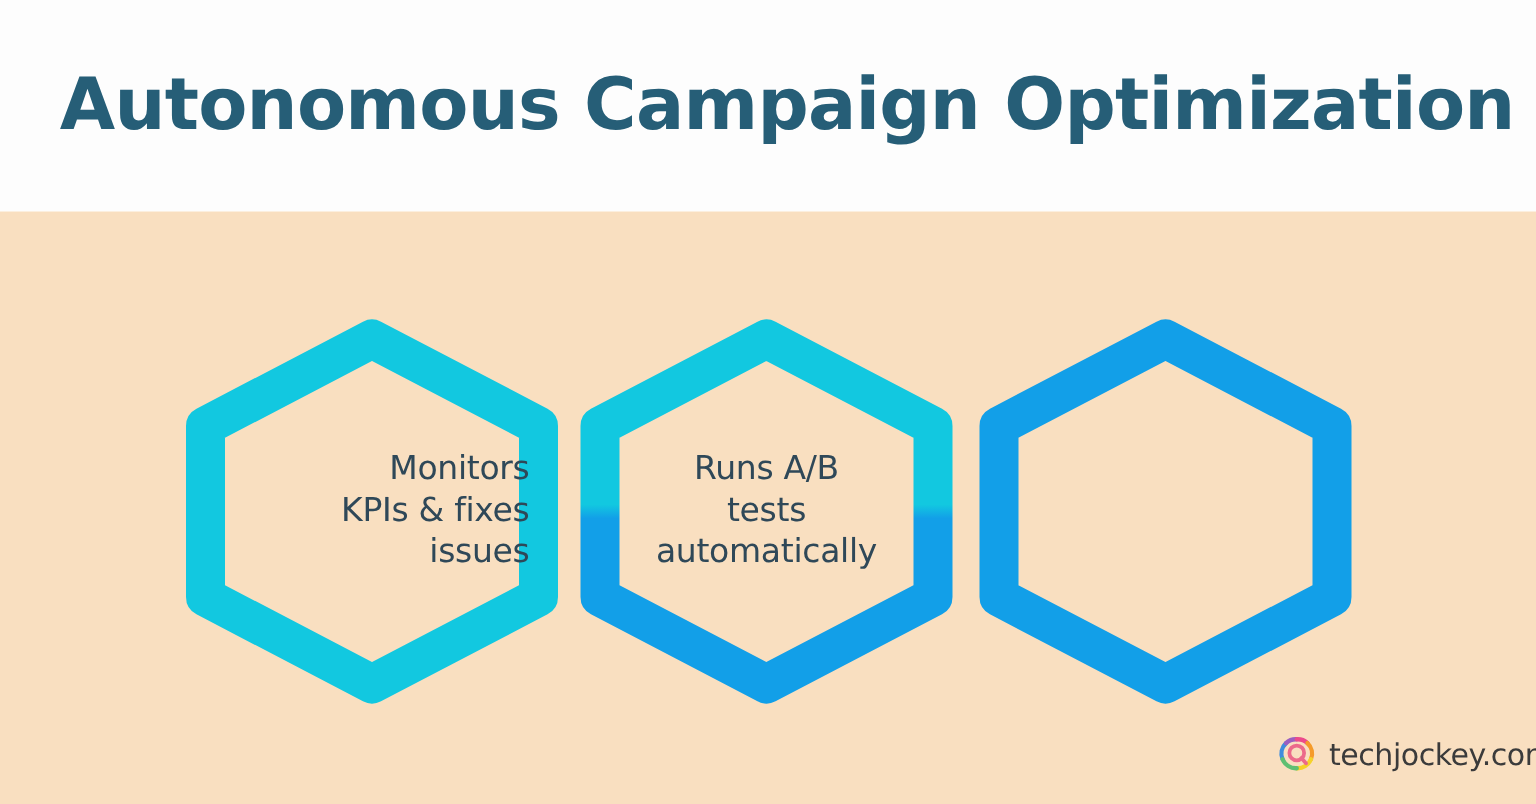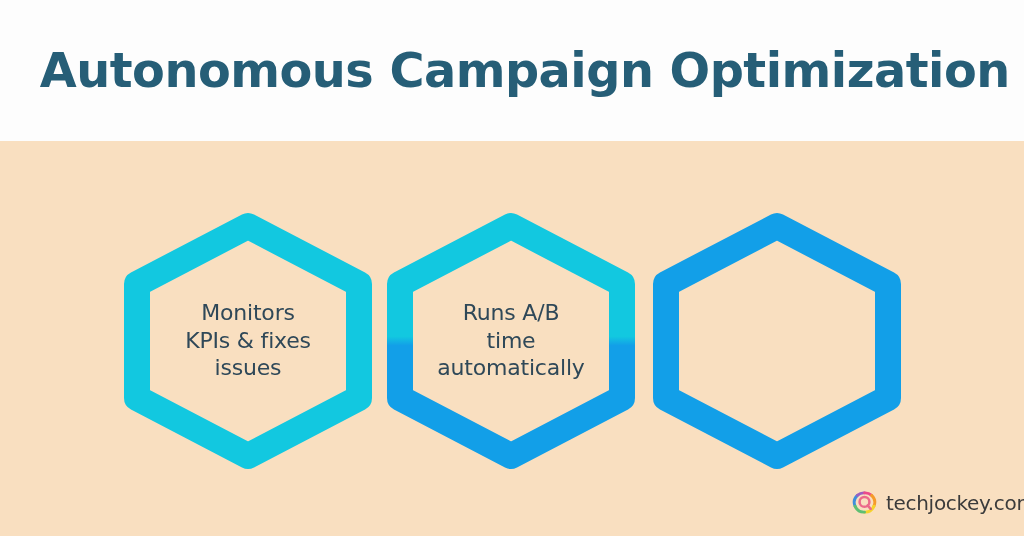--- a/index.html
+++ b/index.html
@@ -77,21 +77,21 @@
     position: absolute;
     text-align: center;
     color: #2f4858;
     font-family: "DejaVu Sans", sans-serif;
     font-size: 22px;
     line-height: 1.26;
     letter-spacing: -0.2px;
     white-space: pre-line;
     transform: translate(-50%, -50%);
   }
-  #hex-label-1 { left: 248px; top: 341px; width: 210px; }
+  #hex-label-1 { left: 248px; top: 341px; width: 210px; text-align: right; }
   #hex-label-2 { left: 511px; top: 341px; width: 200px; }
   #hex-label-3 { left: 777px; top: 341px; width: 215px; }
 
   
   .brand-logo {
     position: absolute;
     left: 851px;
     top: 489px;
     display: flex;
     align-items: center;
@@ -147,21 +147,21 @@
         <polygon points="248,226 359,284 359,398 248,456 137,398 137,284" fill="none" stroke="#12c8e0" stroke-width="26" stroke-linejoin="round"></polygon>
       </g>
     </svg>
   </div>
 
   <div class="hex-label" id="hex-label-1">Monitors
 KPIs &amp; fixes
 issues</div>
 
   <div class="hex-label" id="hex-label-2">Runs A/B
-time
+tests
 automatically</div>
 
 
   <div class="brand-logo">
     <svg class="brand-mark" viewBox="0 0 28 28" xmlns="http://www.w3.org/2000/svg">
       <g fill="none" stroke-width="3" stroke-linecap="round">
         <path d="M4.2 17.8 A10 10 0 0 1 6.6 6.6" stroke="#3f8ddc"></path>
         <path d="M6.6 6.6  A10 10 0 0 1 14 4" stroke="#9b5fc0"></path>
         <path d="M14 4    A10 10 0 0 1 21.4 6.6" stroke="#ec4a8b"></path>
         <path d="M21.4 6.6 A10 10 0 0 1 23.8 17.8" stroke="#f59b2a"></path>

